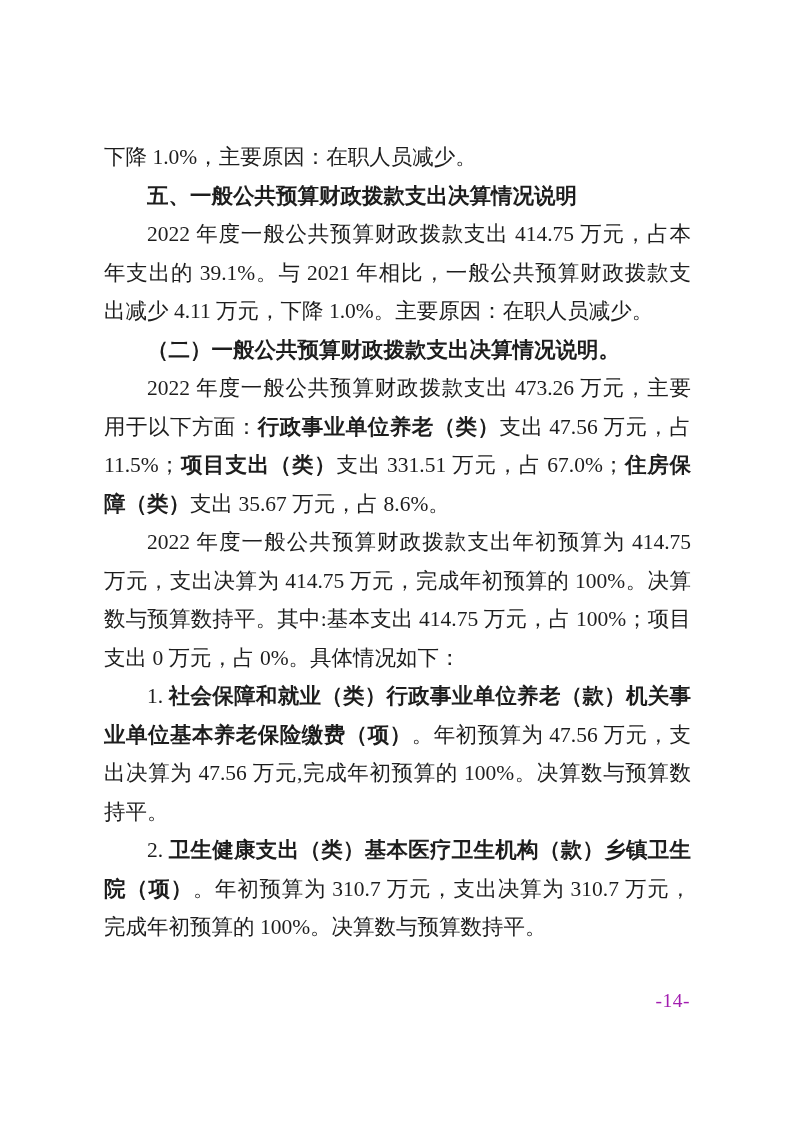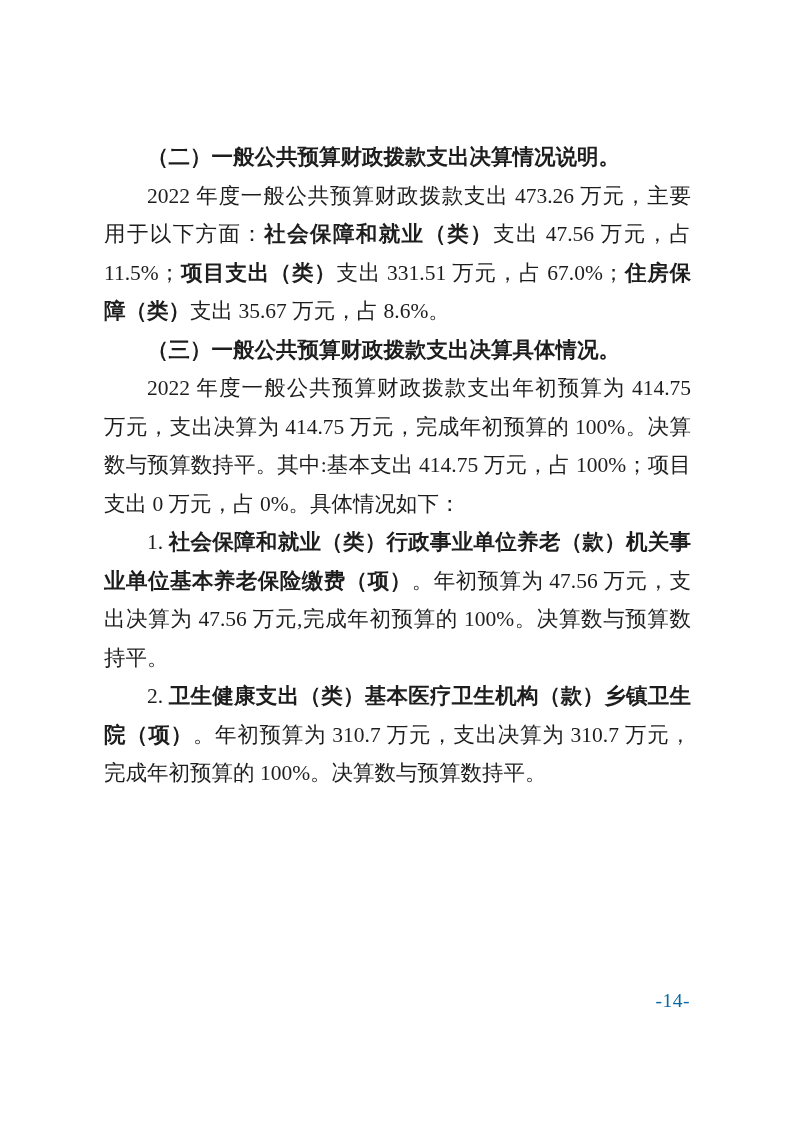--- a/index.html
+++ b/index.html
@@ -38,38 +38,40 @@
   }
   b, .bold {
     font-weight: bold;
   }
   .pagenum {
     position: absolute;
     top: 990px;
     right: 103px;
     font-size: 19.5px;
     letter-spacing: 0.5px;
-    color: #0369a1;
+    color: #a21caf;
   }
 </style>
 </head>
 <body>
 
 <div class="page">
   <div class="textblock">
 
+    <p class="noindent">下降 1.0%，主要原因：在职人员减少。</p>
+
+    <p class="heading">五、一般公共预算财政拨款支出决算情况说明</p>
 
 
-
+    <p>2022 年度一般公共预算财政拨款支出 414.75 万元，占本年支出的 39.1%。与 2021 年相比，一般公共预算财政拨款支出减少 4.11 万元，下降 1.0%。主要原因：在职人员减少。</p>
 
     <p class="heading">（二）一般公共预算财政拨款支出决算情况说明。</p>
 
-    <p><span>2022 年度一般公共预算财政拨款支出 473.26 万元，主要用于以下方面：</span><span class="bold">社会保障和就业（类）</span><span>支出 47.56 万元，占 11.5%；</span><span class="bold">项目支出（类）</span><span>支出 331.51 万元，占 67.0%；</span><span class="bold">住房保障（类）</span><span>支出 35.67 万元，占 8.6%。</span></p>
+    <p><span>2022 年度一般公共预算财政拨款支出 473.26 万元，主要用于以下方面：</span><span class="bold">行政事业单位养老（类）</span><span>支出 47.56 万元，占 11.5%；</span><span class="bold">项目支出（类）</span><span>支出 331.51 万元，占 67.0%；</span><span class="bold">住房保障（类）</span><span>支出 35.67 万元，占 8.6%。</span></p>
 
-    <p class="heading">（三）一般公共预算财政拨款支出决算具体情况。</p>
 
     <p>2022 年度一般公共预算财政拨款支出年初预算为 414.75 万元，支出决算为 414.75 万元，完成年初预算的 100%。决算数与预算数持平。其中:基本支出 414.75 万元，占 100%；项目支出 0 万元，占 0%。具体情况如下：</p>
 
     <p><span>1. </span><span class="bold">社会保障和就业（类）行政事业单位养老（款）机关事业单位基本养老保险缴费（项）</span><span>。年初预算为 47.56 万元，支出决算为 47.56 万元,完成年初预算的 100%。决算数与预算数持平。</span></p>
 
     <p><span>2. </span><span class="bold">卫生健康支出（类）基本医疗卫生机构（款）乡镇卫生院（项）</span><span>。年初预算为 310.7 万元，支出决算为 310.7 万元，完成年初预算的 100%。决算数与预算数持平。</span></p>
 
   </div>
 
   <div class="pagenum">-14-</div>

